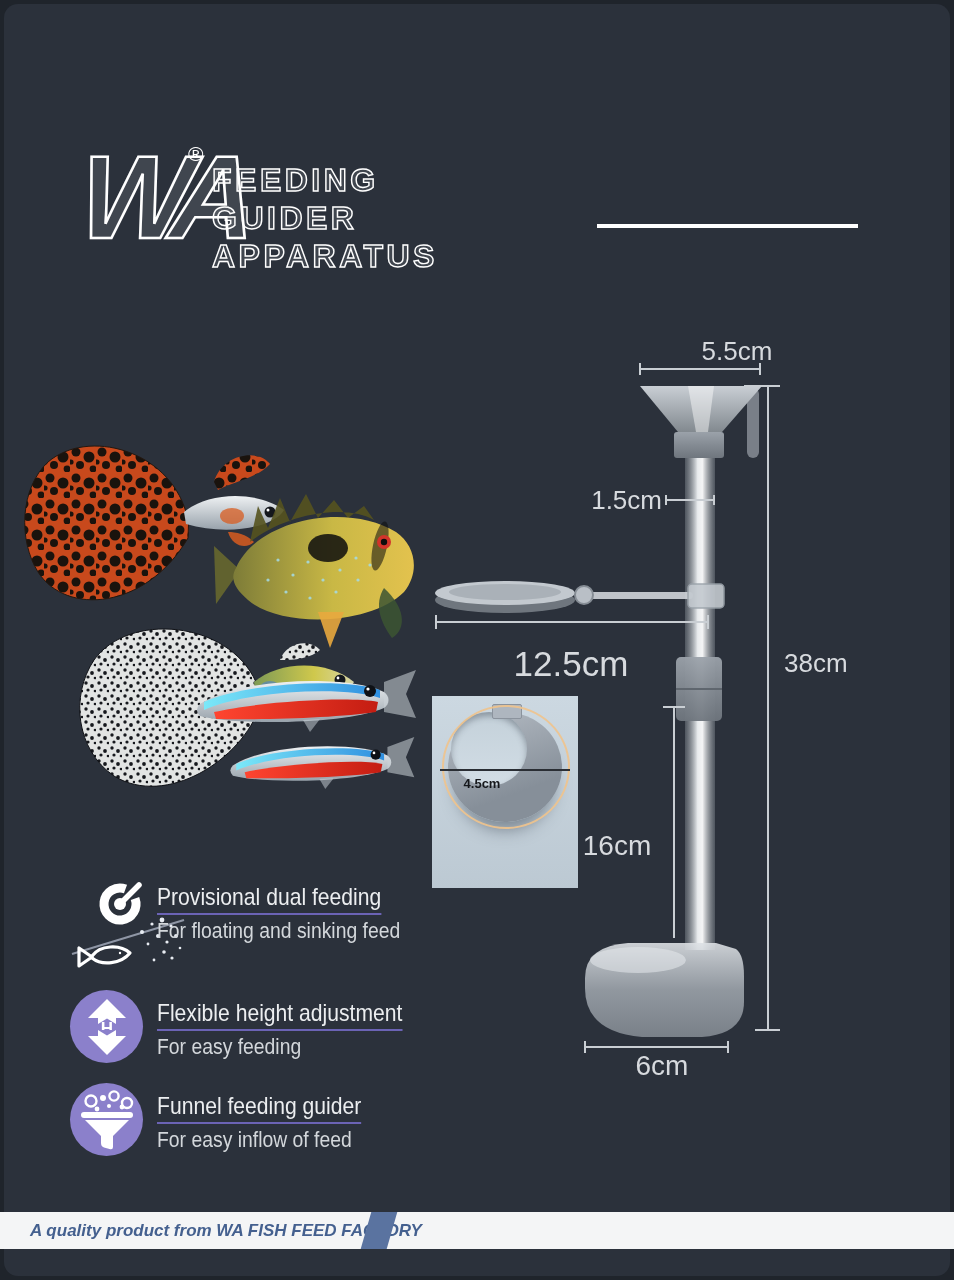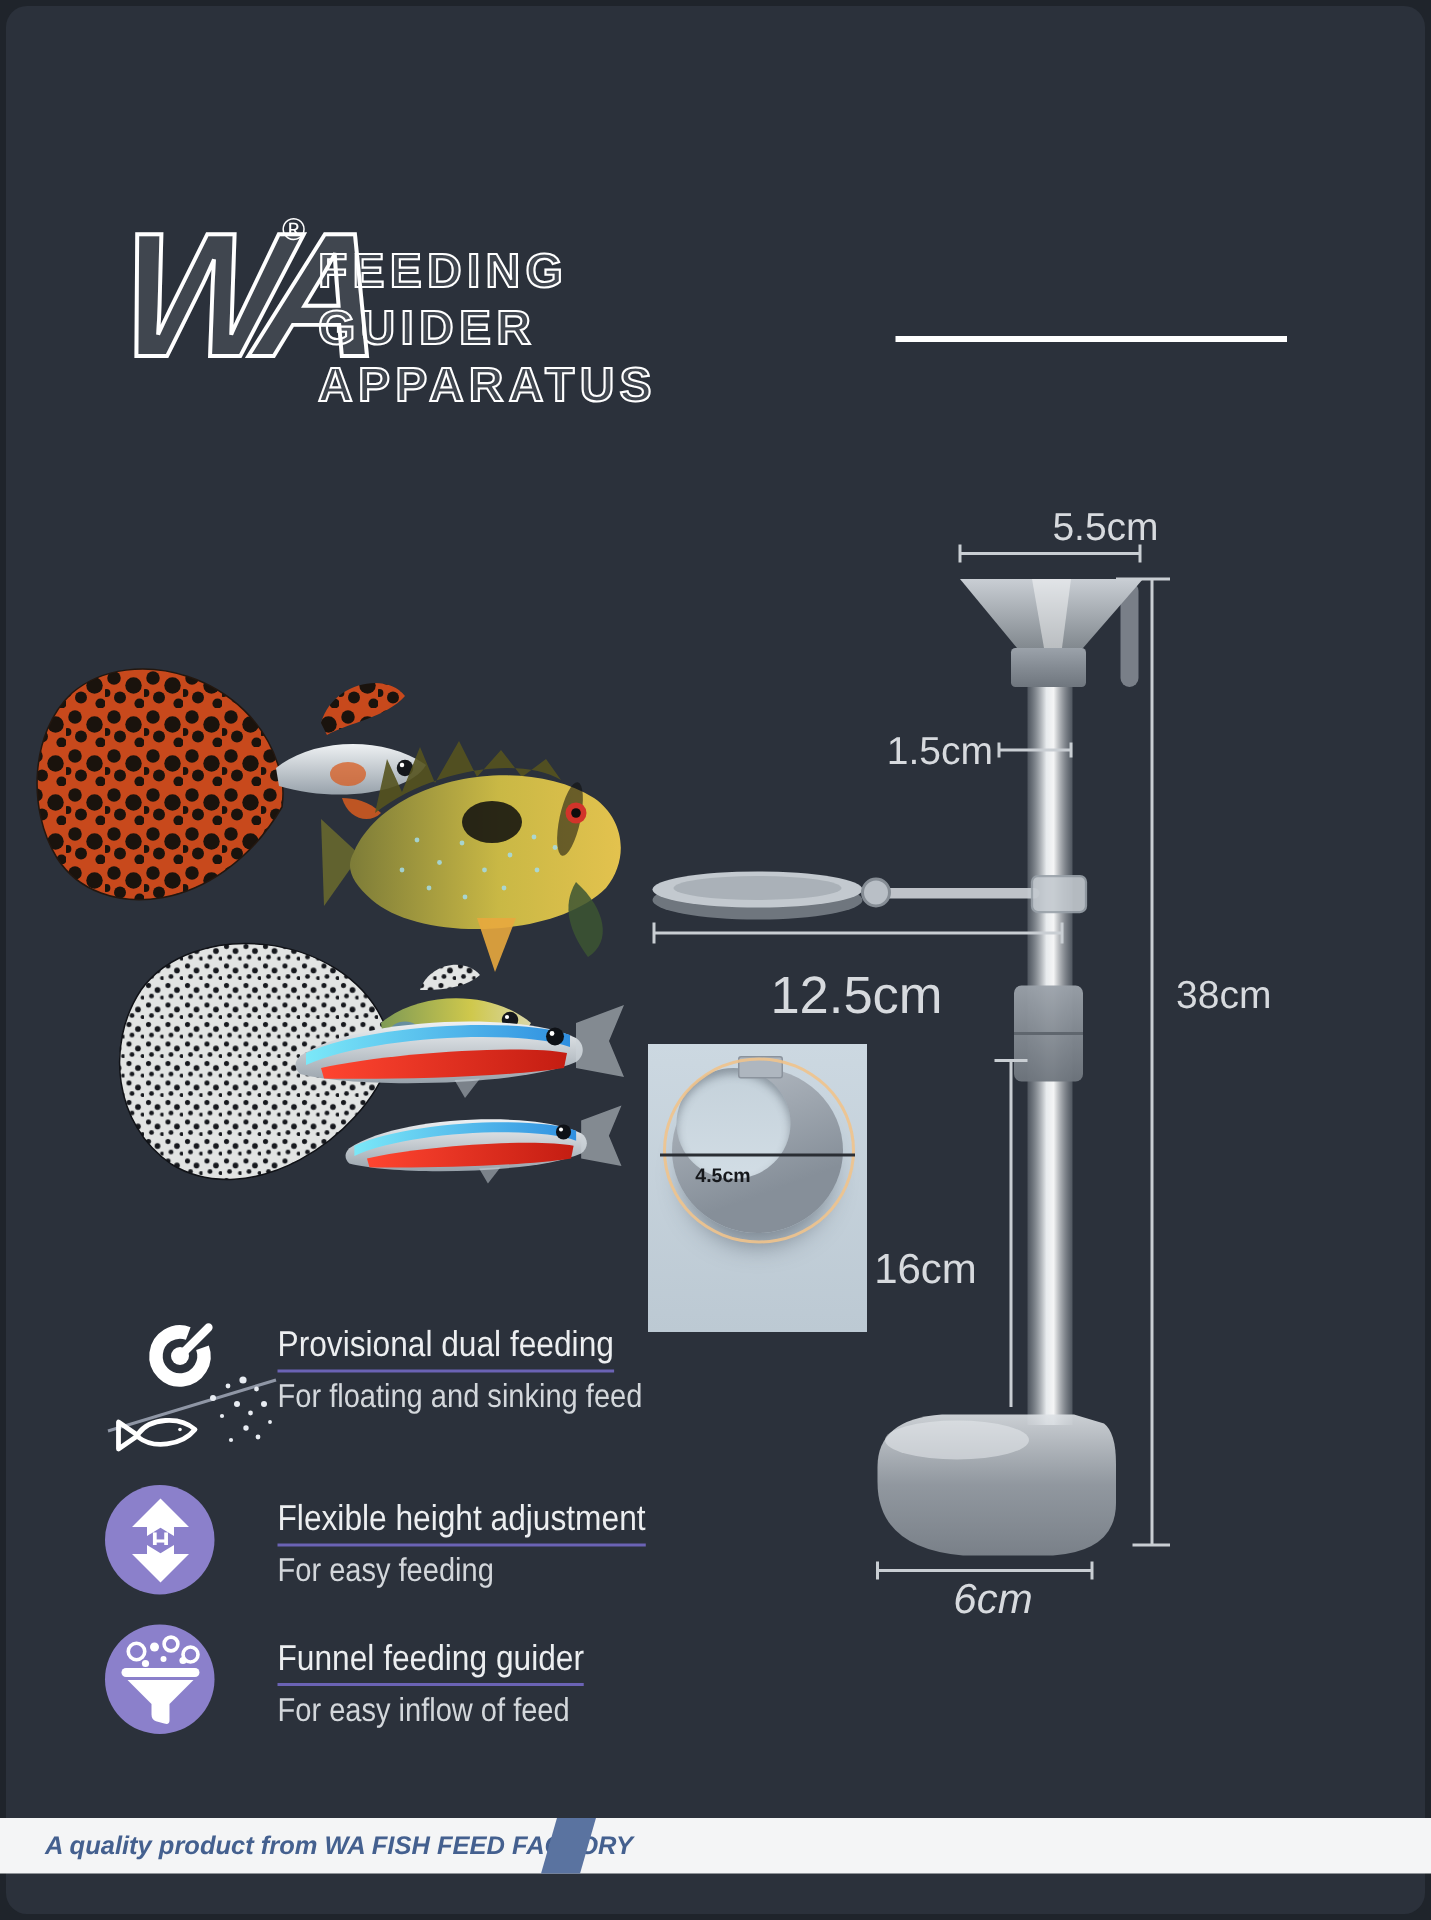--- a/index.html
+++ b/index.html
@@ -20,21 +20,21 @@
   .m-title{position:absolute;left:590px;top:233px;width:268px;text-align:center;font-size:35px;
            font-weight:700;font-style:italic;color:#ffffff;}
 
   
   .dim{position:absolute;color:#d7dade;font-size:26px;font-weight:400;}
   .dim-55 {left:676px;top:336px;width:122px;text-align:center;}
   .dim-15 {left:588px;top:485px;width:74px;text-align:right;}
   .dim-125{left:498px;top:644px;width:146px;text-align:center;font-size:35px;}
   .dim-38 {left:784px;top:648px;font-size:26px;}
   .dim-16 {left:578px;top:810px;width:78px;text-align:center;font-size:28px;margin-top:20px;}
-  .dim-6  {left:596px;top:1050px;width:132px;text-align:center;font-size:28px;font-style:italic;}
+  .dim-6  {left:596px;top:1050px;width:132px;text-align:center;font-size:28px;}
 
   
   .inset{position:absolute;left:432px;top:696px;width:146px;height:192px;
          background:linear-gradient(180deg,#ccd8e1,#bcc9d3);}
   .ring-outer{position:absolute;left:16px;top:16px;width:114px;height:110px;border-radius:50%;
               background:linear-gradient(160deg,#b7bec6,#868f99 70%);
               box-shadow:0 16px 16px -8px rgba(55,65,78,0.5);}
   .ring-hole{position:absolute;left:19px;top:16px;width:76px;height:74px;border-radius:50%;
              background:linear-gradient(180deg,#c4d1da,#d2dde5);
              box-shadow:inset 0 4px 6px rgba(70,80,92,0.45);}
@@ -45,21 +45,21 @@
   .inset-line{position:absolute;left:8px;top:73px;width:130px;height:1.5px;background:#2a2e34;}
   .inset-label{position:absolute;left:0;top:80px;width:100px;text-align:center;color:#16181c;
                font-size:13px;font-weight:700;}
 
   
   .feature{position:absolute;left:70px;width:380px;display:flex;align-items:flex-start;}
   .f1{top:878px;} .f2{top:990px;} .f3{top:1083px;}
   .f-icon{width:87px;flex:0 0 87px;}
   .icon-circle{width:73px;height:73px;border-radius:50%;background:#8b80cb;display:flex;
                align-items:center;justify-content:center;}
-  .f-text{padding-top:6px;margin-left:28px;}
+  .f-text{padding-top:6px;}
   .f2 .f-text,.f3 .f-text{padding-top:10px;}
   .f-title{display:inline-block;color:#eceef0;font-size:24px;line-height:26px;
            border-bottom:2.5px solid #6b63b5;padding-bottom:3px;
            transform:scaleX(0.88);transform-origin:left;white-space:nowrap;}
   .f-sub{color:#d3d7db;font-size:22px;line-height:25px;margin-top:3px;
          transform:scaleX(0.88);transform-origin:left;white-space:nowrap;}
 
   
   .footer{position:absolute;left:0;top:1212px;width:954px;height:37px;background:#f4f5f6;z-index:5;}
   .footer-left{position:absolute;left:30px;top:0;height:37px;line-height:37px;color:#44608f;

